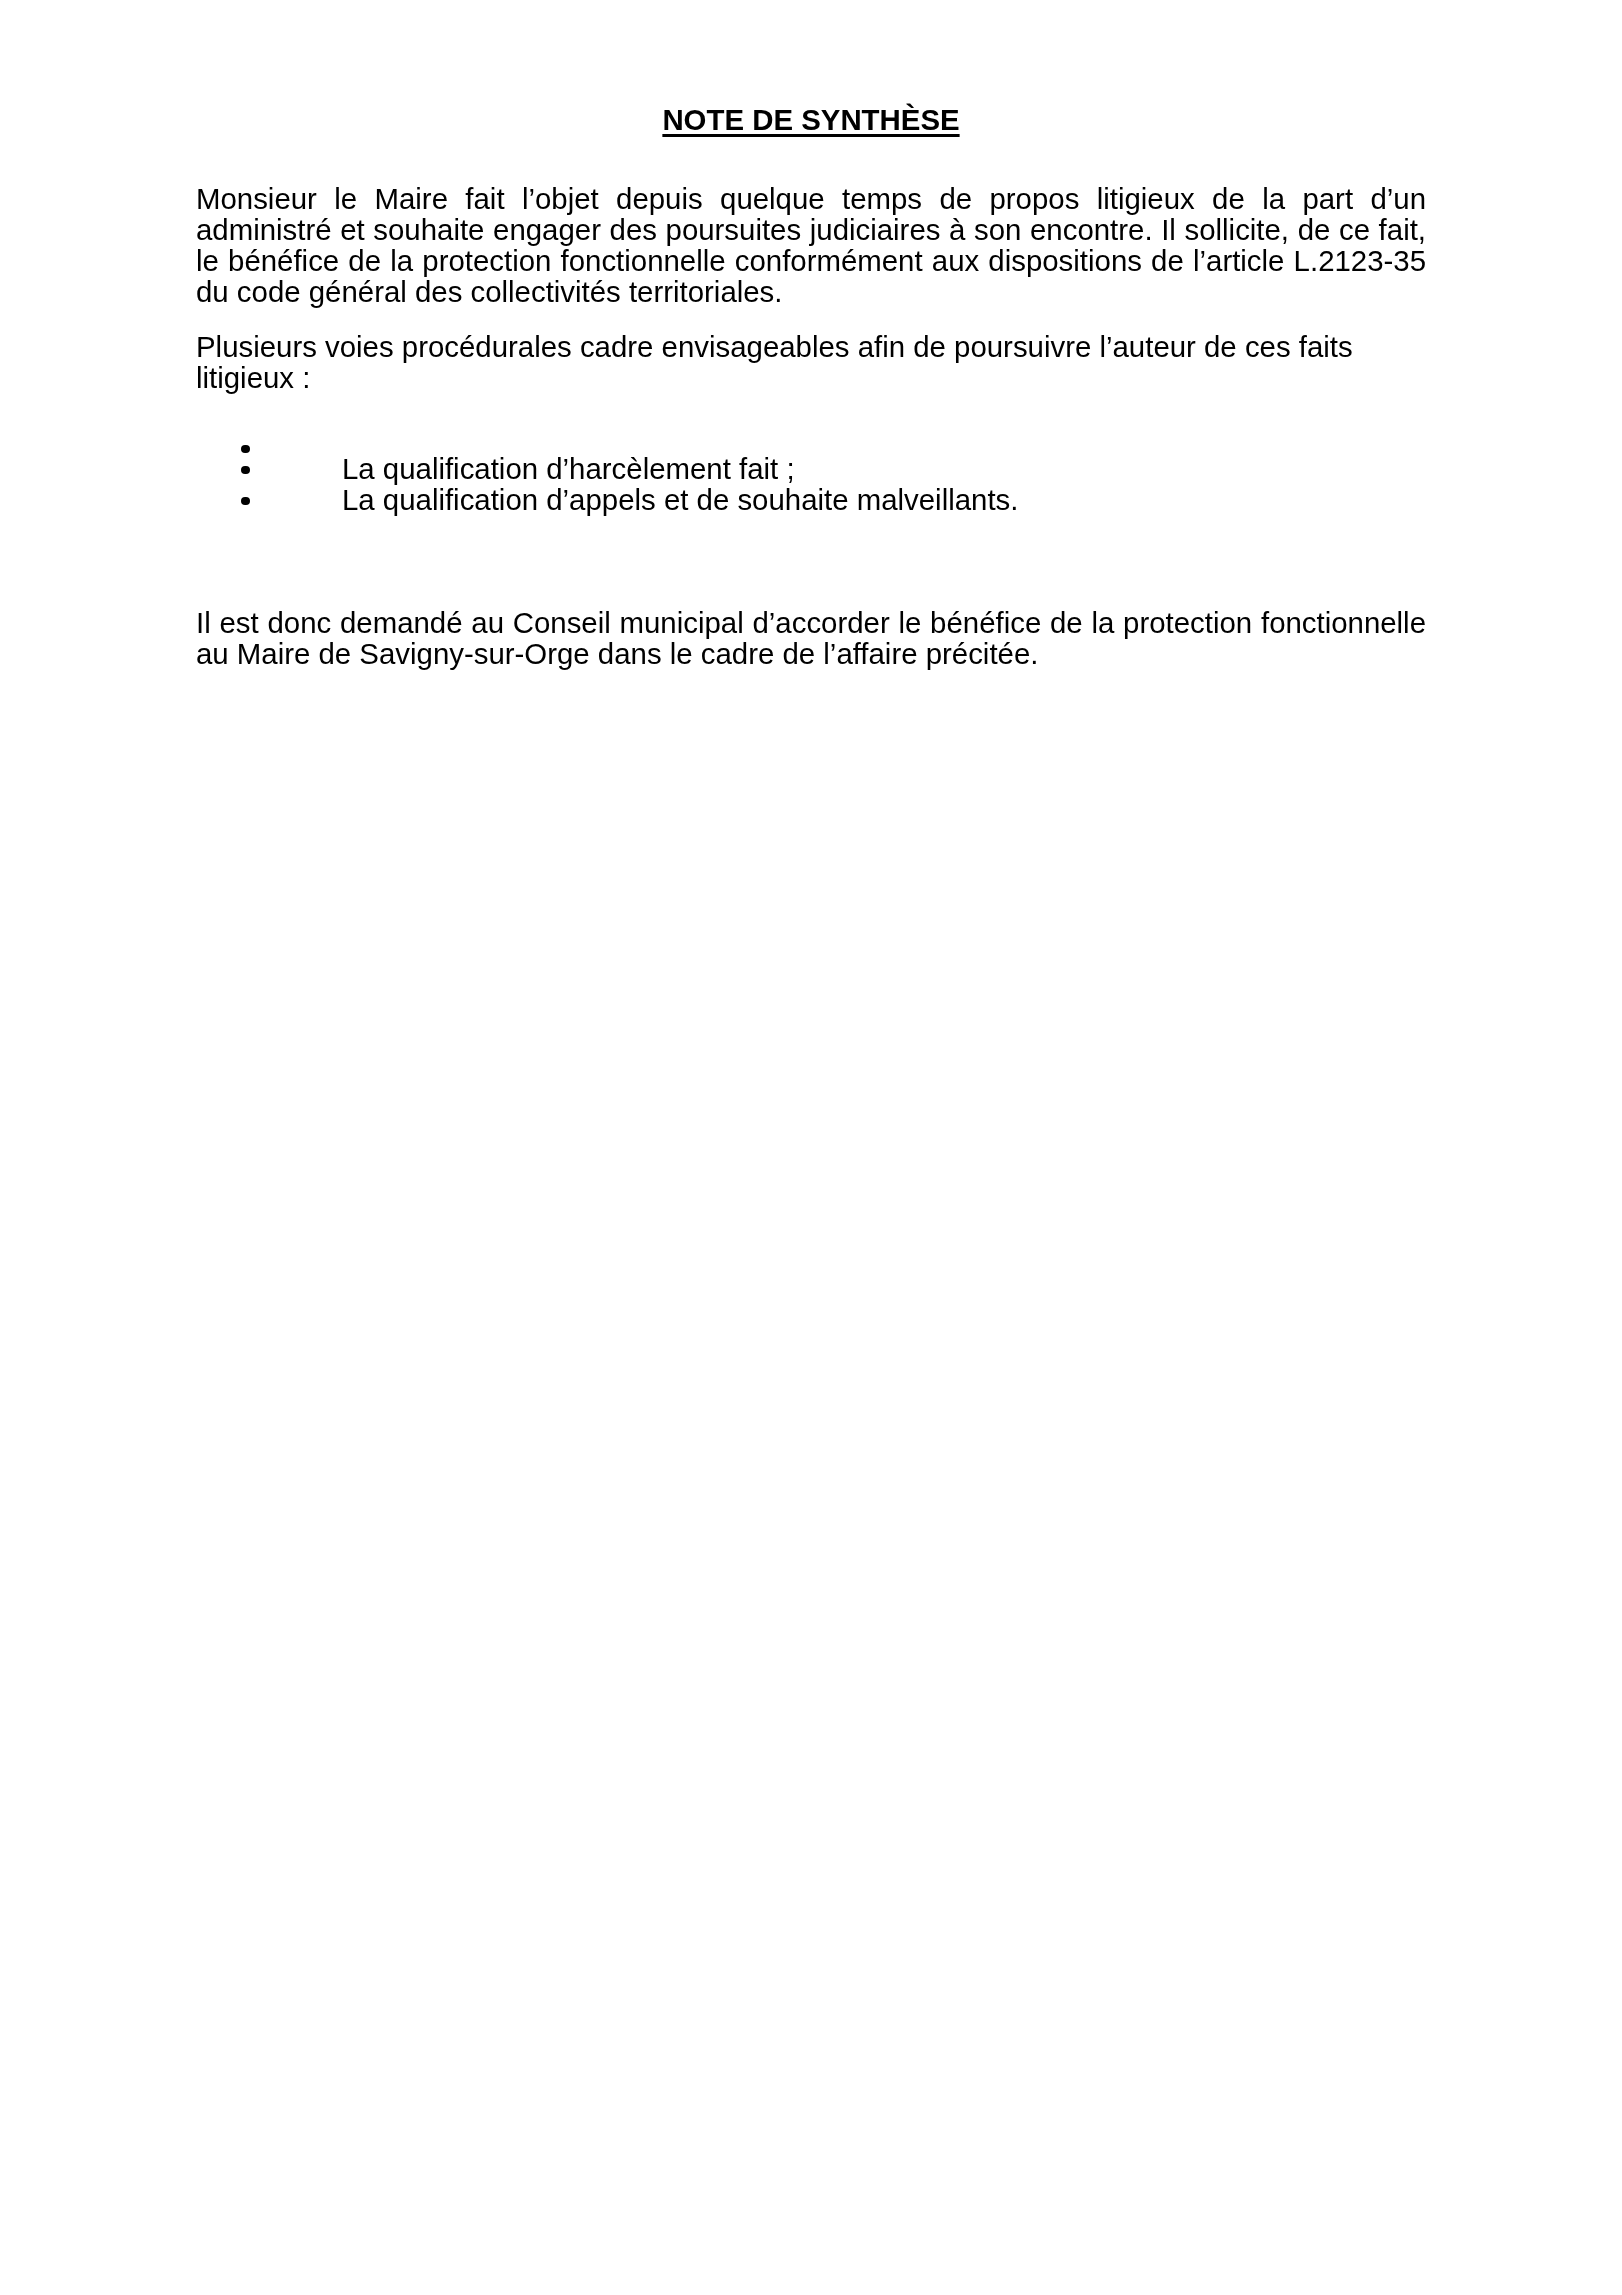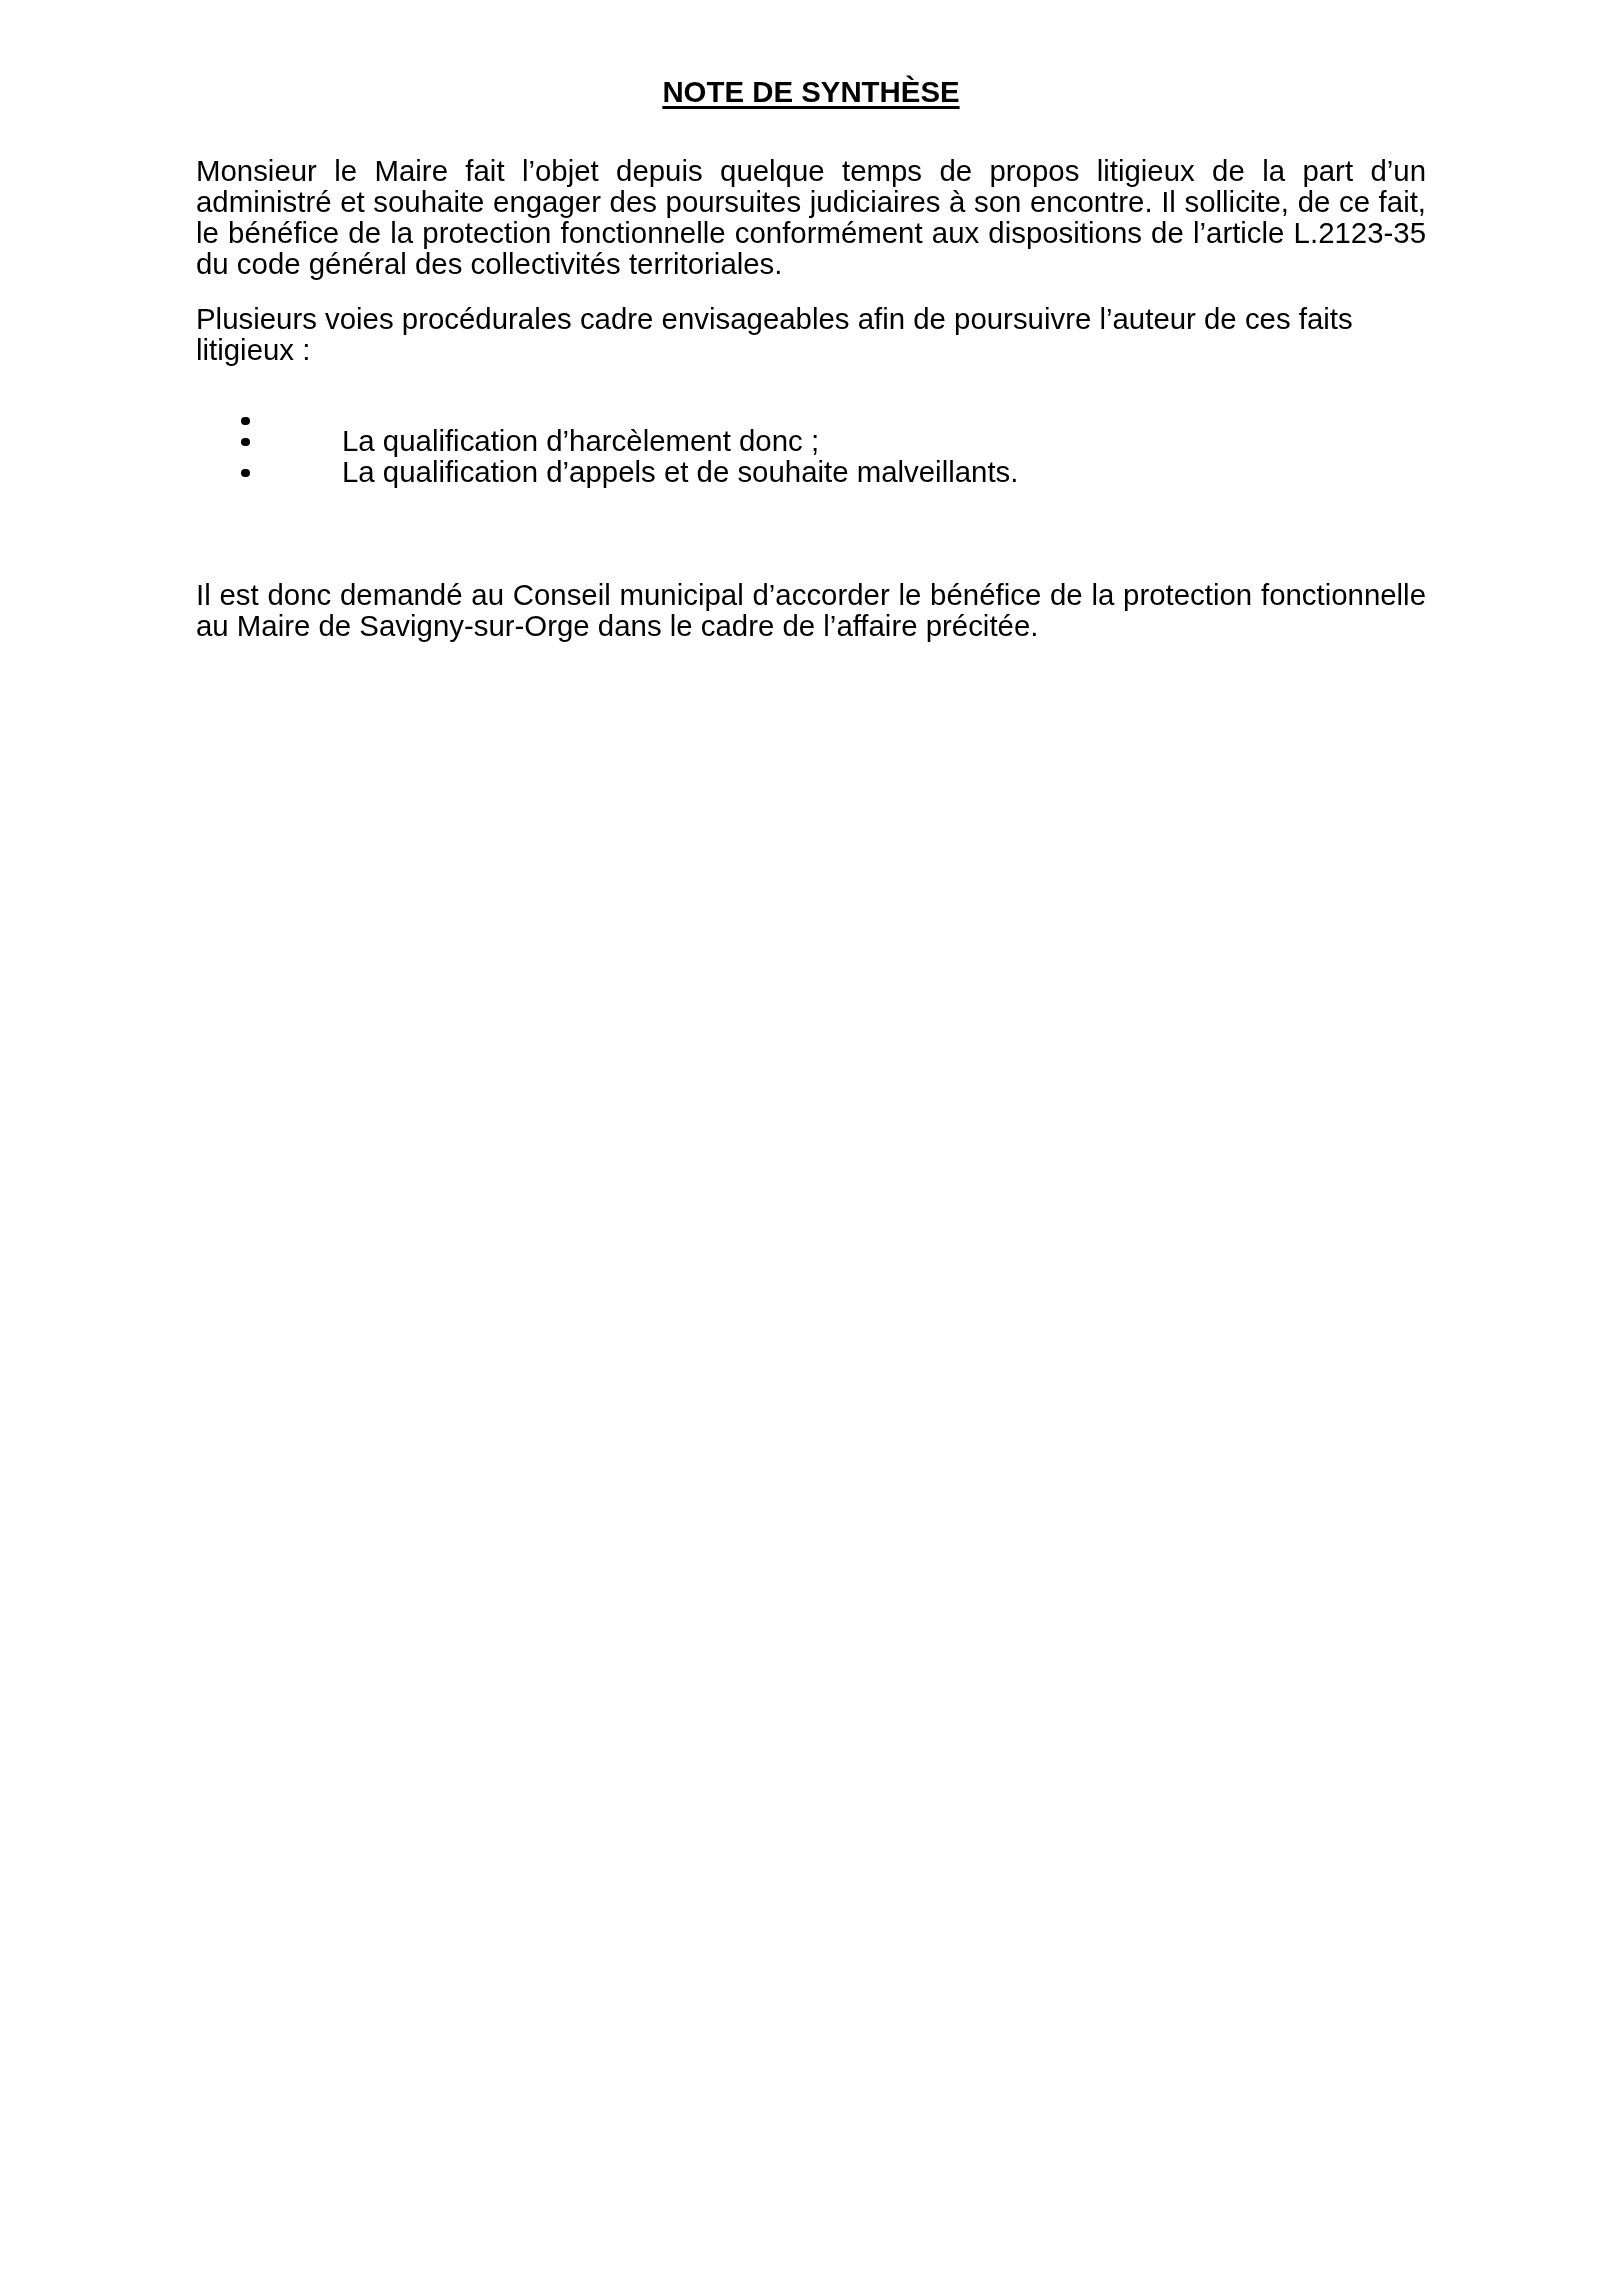--- a/index.html
+++ b/index.html
@@ -20,21 +20,21 @@
     font-family: "Liberation Sans", "DejaVu Sans", sans-serif;
     font-size: 29.4px;
     line-height: 31px;
     color: #000000;
   }
   .content {
     position: absolute;
     top: 0;
     left: 196px;
     width: 1230px;
-    padding-top: 76px;
+    padding-top: 104px;
   }
   .doc-title {
     margin: 0 0 48px 0;
     text-align: center;
     font-size: 29.4px;
     font-weight: bold;
     text-decoration: underline;
     text-decoration-thickness: 2.6px;
     text-underline-offset: 3.9px;
   }
@@ -102,21 +102,21 @@
     <ul class="bullet-list">
       <li class="bullet-item">
         <span class="bullet-marker">
           <span class="dot"></span>
         </span>
       </li>
       <li class="bullet-item">
         <span class="bullet-marker">
           <span class="dot"></span>
         </span>
-        <span class="bullet-text">La qualification d’harcèlement donc ;</span>
+        <span class="bullet-text">La qualification d’harcèlement fait ;</span>
       </li>
       <li class="bullet-item">
         <span class="bullet-marker">
           <span class="dot"></span>
         </span>
         <span class="bullet-text">La qualification d’appels et de souhaite malveillants.</span>
       </li>
     </ul>
 
     <p class="justified closing">Il est donc demandé au Conseil municipal d’accorder le bénéfice de la protection fonctionnelle au Maire de Savigny-sur-Orge dans le cadre de l’affaire précitée.</p>

